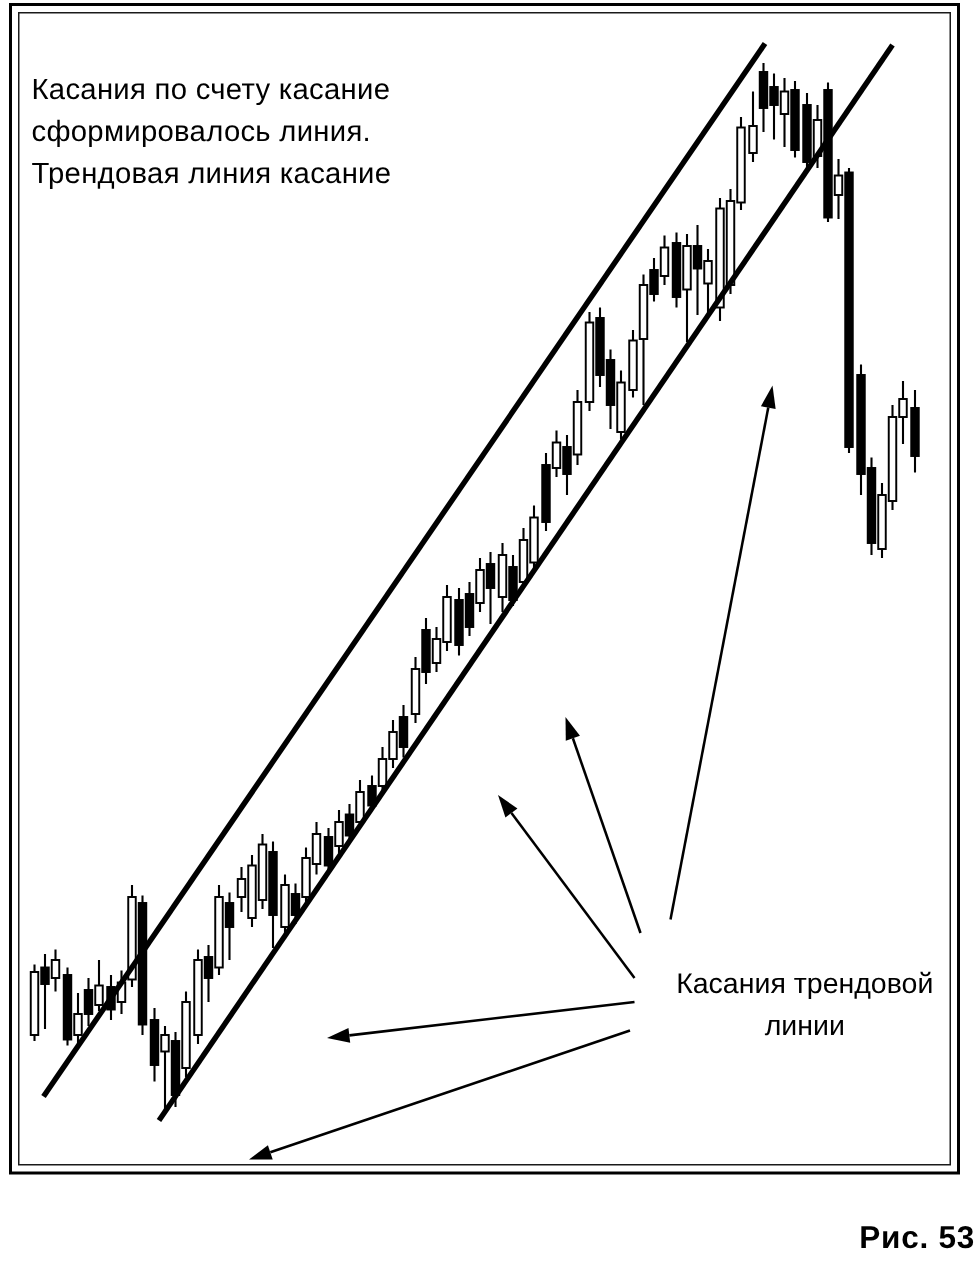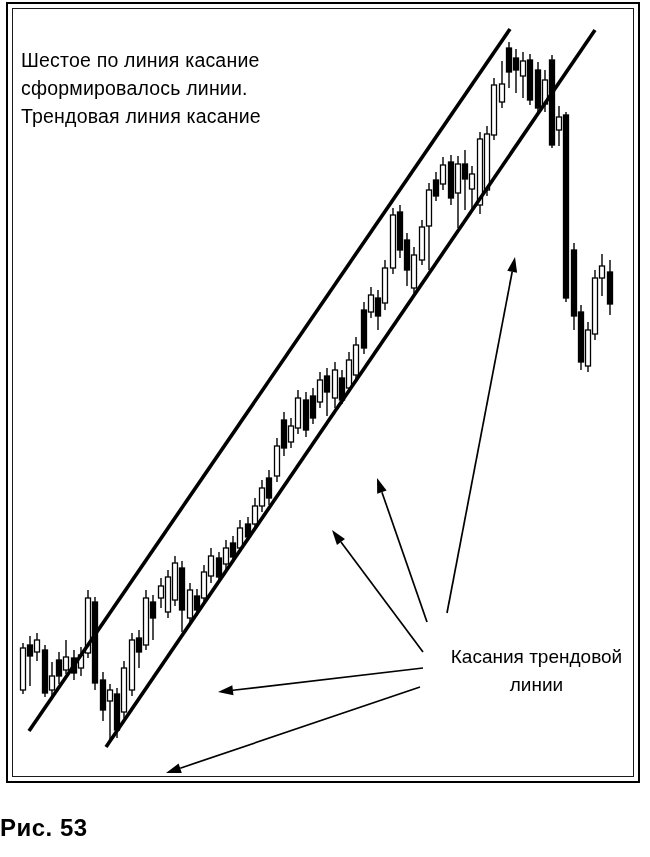--- a/index.html
+++ b/index.html
@@ -7,22 +7,22 @@
         font-family:"Liberation Sans",sans-serif;color:#000;}
   .frame-outer{position:absolute;left:6px;top:2px;width:634px;height:781px;
         border:2.5px solid #000;box-sizing:border-box;}
   .frame-inner{position:absolute;left:4px;top:4px;right:4px;bottom:4px;
         border:1.6px solid #1a1a1a;box-sizing:border-box;}
   svg.chart{position:absolute;left:0;top:0;width:650px;height:857px;}
   .annotation{position:absolute;left:21px;top:46px;font-size:19.5px;line-height:28px;
         letter-spacing:.2px;white-space:nowrap;}
   .touch-label{position:absolute;left:404px;top:643px;width:265px;text-align:center;
         font-size:19px;line-height:28px;}
-  .caption{position:absolute;left:0;top:814px;width:650px;text-align:left;
-        font-size:24px;font-weight:bold;letter-spacing:.5px;}
+  .caption{position:absolute;left:0;top:814px;width:650px;text-align:right;
+        font-size:21px;font-weight:bold;letter-spacing:.5px;}
 </style>
 </head>
 <body>
 
 <div class="page">
 
   <div class="frame-outer">
     <div class="frame-inner"></div>
   </div>
 
@@ -373,22 +373,22 @@
         <line x1="423" y1="668" x2="232.89824881962974" y2="690.2558147723361" stroke="#000000" stroke-width="1.7"></line>
         <polygon points="218,692 232.31685374374175,685.2897318324594 233.47964389551774,695.2218977122127" fill="#000000"></polygon>
       </g>
       <g>
         <line x1="420" y1="687" x2="180.20771680533358" y2="768.1895132076429" stroke="#000000" stroke-width="1.7"></line>
         <polygon points="166,773 178.60422120788124,763.453607605865 181.8112124027859,772.9254188094208" fill="#000000"></polygon>
       </g>
     </svg>
 
   <div class="annotation">
-    <div>Шестое по линия касание</div>
-    <div>сформировалось линии.</div>
+    <div>Касания по счету касание</div>
+    <div>сформировалось линия.</div>
     <div>Трендовая линия касание</div>
   </div>
 
   <div class="touch-label">
     <div>Касания трендовой</div>
     <div>линии</div>
   </div>
 
   <div class="caption">Рис. 53</div>
 

